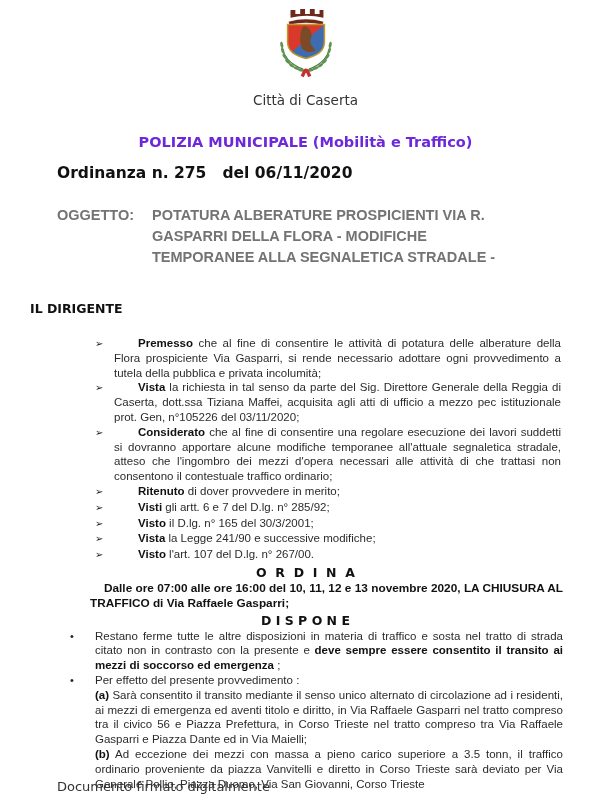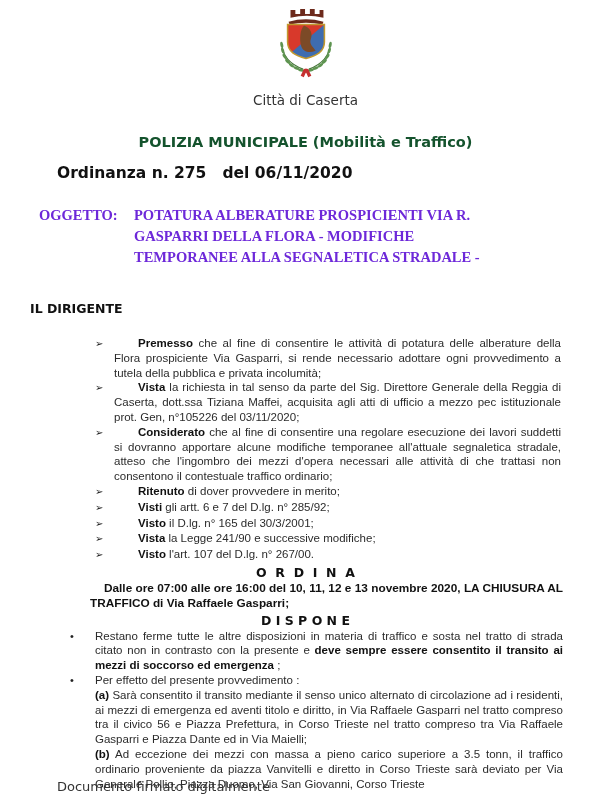--- a/index.html
+++ b/index.html
@@ -12,30 +12,30 @@
     font-family:"Liberation Sans",sans-serif;
     color:#2b2b2b;
   }
   
   .crest-wrap{width:100%;text-align:center;padding-top:5px;}
   .city-name{
     text-align:center;font-size:13.5px;color:#333;margin-top:9px;
     font-family:"DejaVu Sans",sans-serif;
   }
   .dept-line{
-    text-align:center;font-weight:bold;font-size:14.5px;color:#14532d;
+    text-align:center;font-weight:bold;font-size:14.5px;color:#6d28d9;
     margin-top:26px;font-family:"DejaVu Sans",sans-serif;
   }
   .ordinanza-line{
     margin:14px 0 0 57px;font-weight:bold;font-size:15.5px;color:#111;
     font-family:"DejaVu Sans",sans-serif;white-space:pre;
   }
   
-  .subject{display:flex;margin:23px 45px 0 39px;
-    font-family:Liberation Serif, serif;font-weight:bold;color:#6d28d9;}
+  .subject{display:flex;margin:23px 45px 0 57px;
+    font-family:Liberation Sans, sans-serif;font-weight:bold;color:#737373;}
   .subject-label{font-size:14.5px;width:95px;flex:none;line-height:21px;}
   .subject-text{font-size:14.5px;line-height:21px;}
   
   .dirigente{margin:33px 0 0 30px;font-weight:bold;font-size:12.5px;color:#111;
     font-family:"DejaVu Sans",sans-serif;}
   
   .premises{margin:20px 50px 0 95px;}
   .pitem{display:flex;}
   .pitem .arrow{flex:none;width:19px;font-size:10px;color:#222;line-height:14.8px;padding-top:1px;}
   .pitem p{margin:0;font-size:11.5px;line-height:14.8px;text-align:justify;color:#2b2b2b;}

